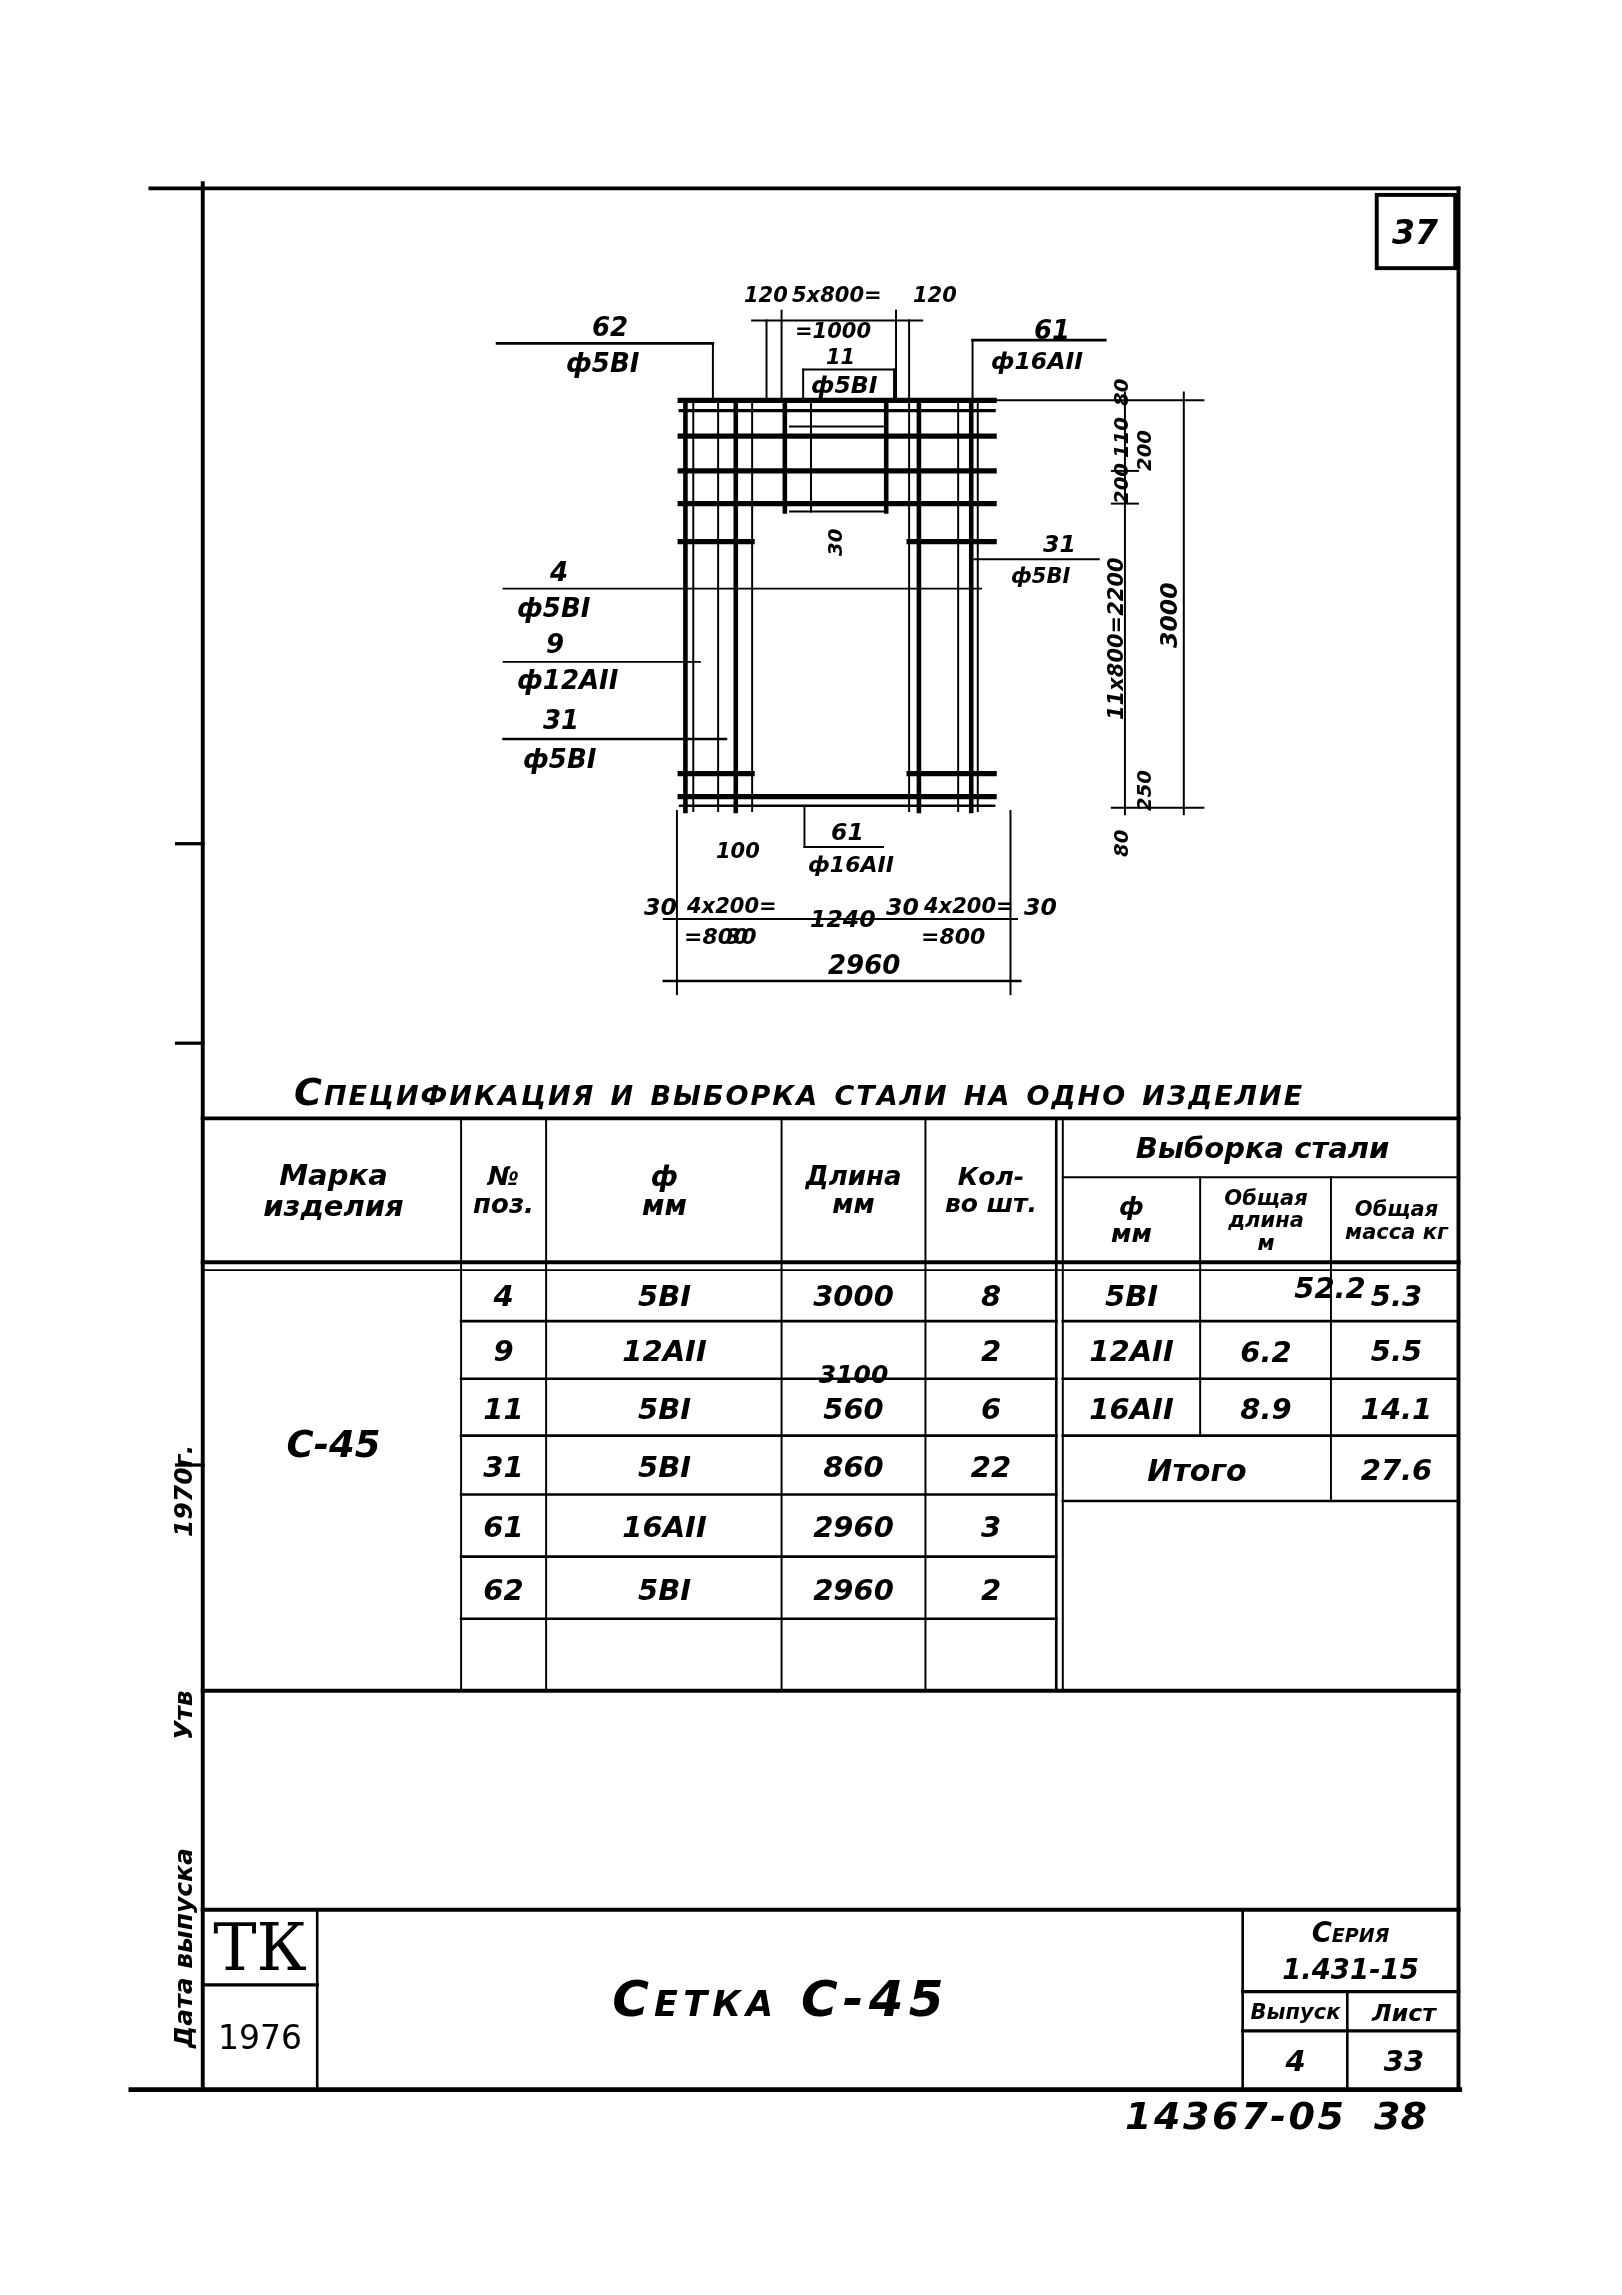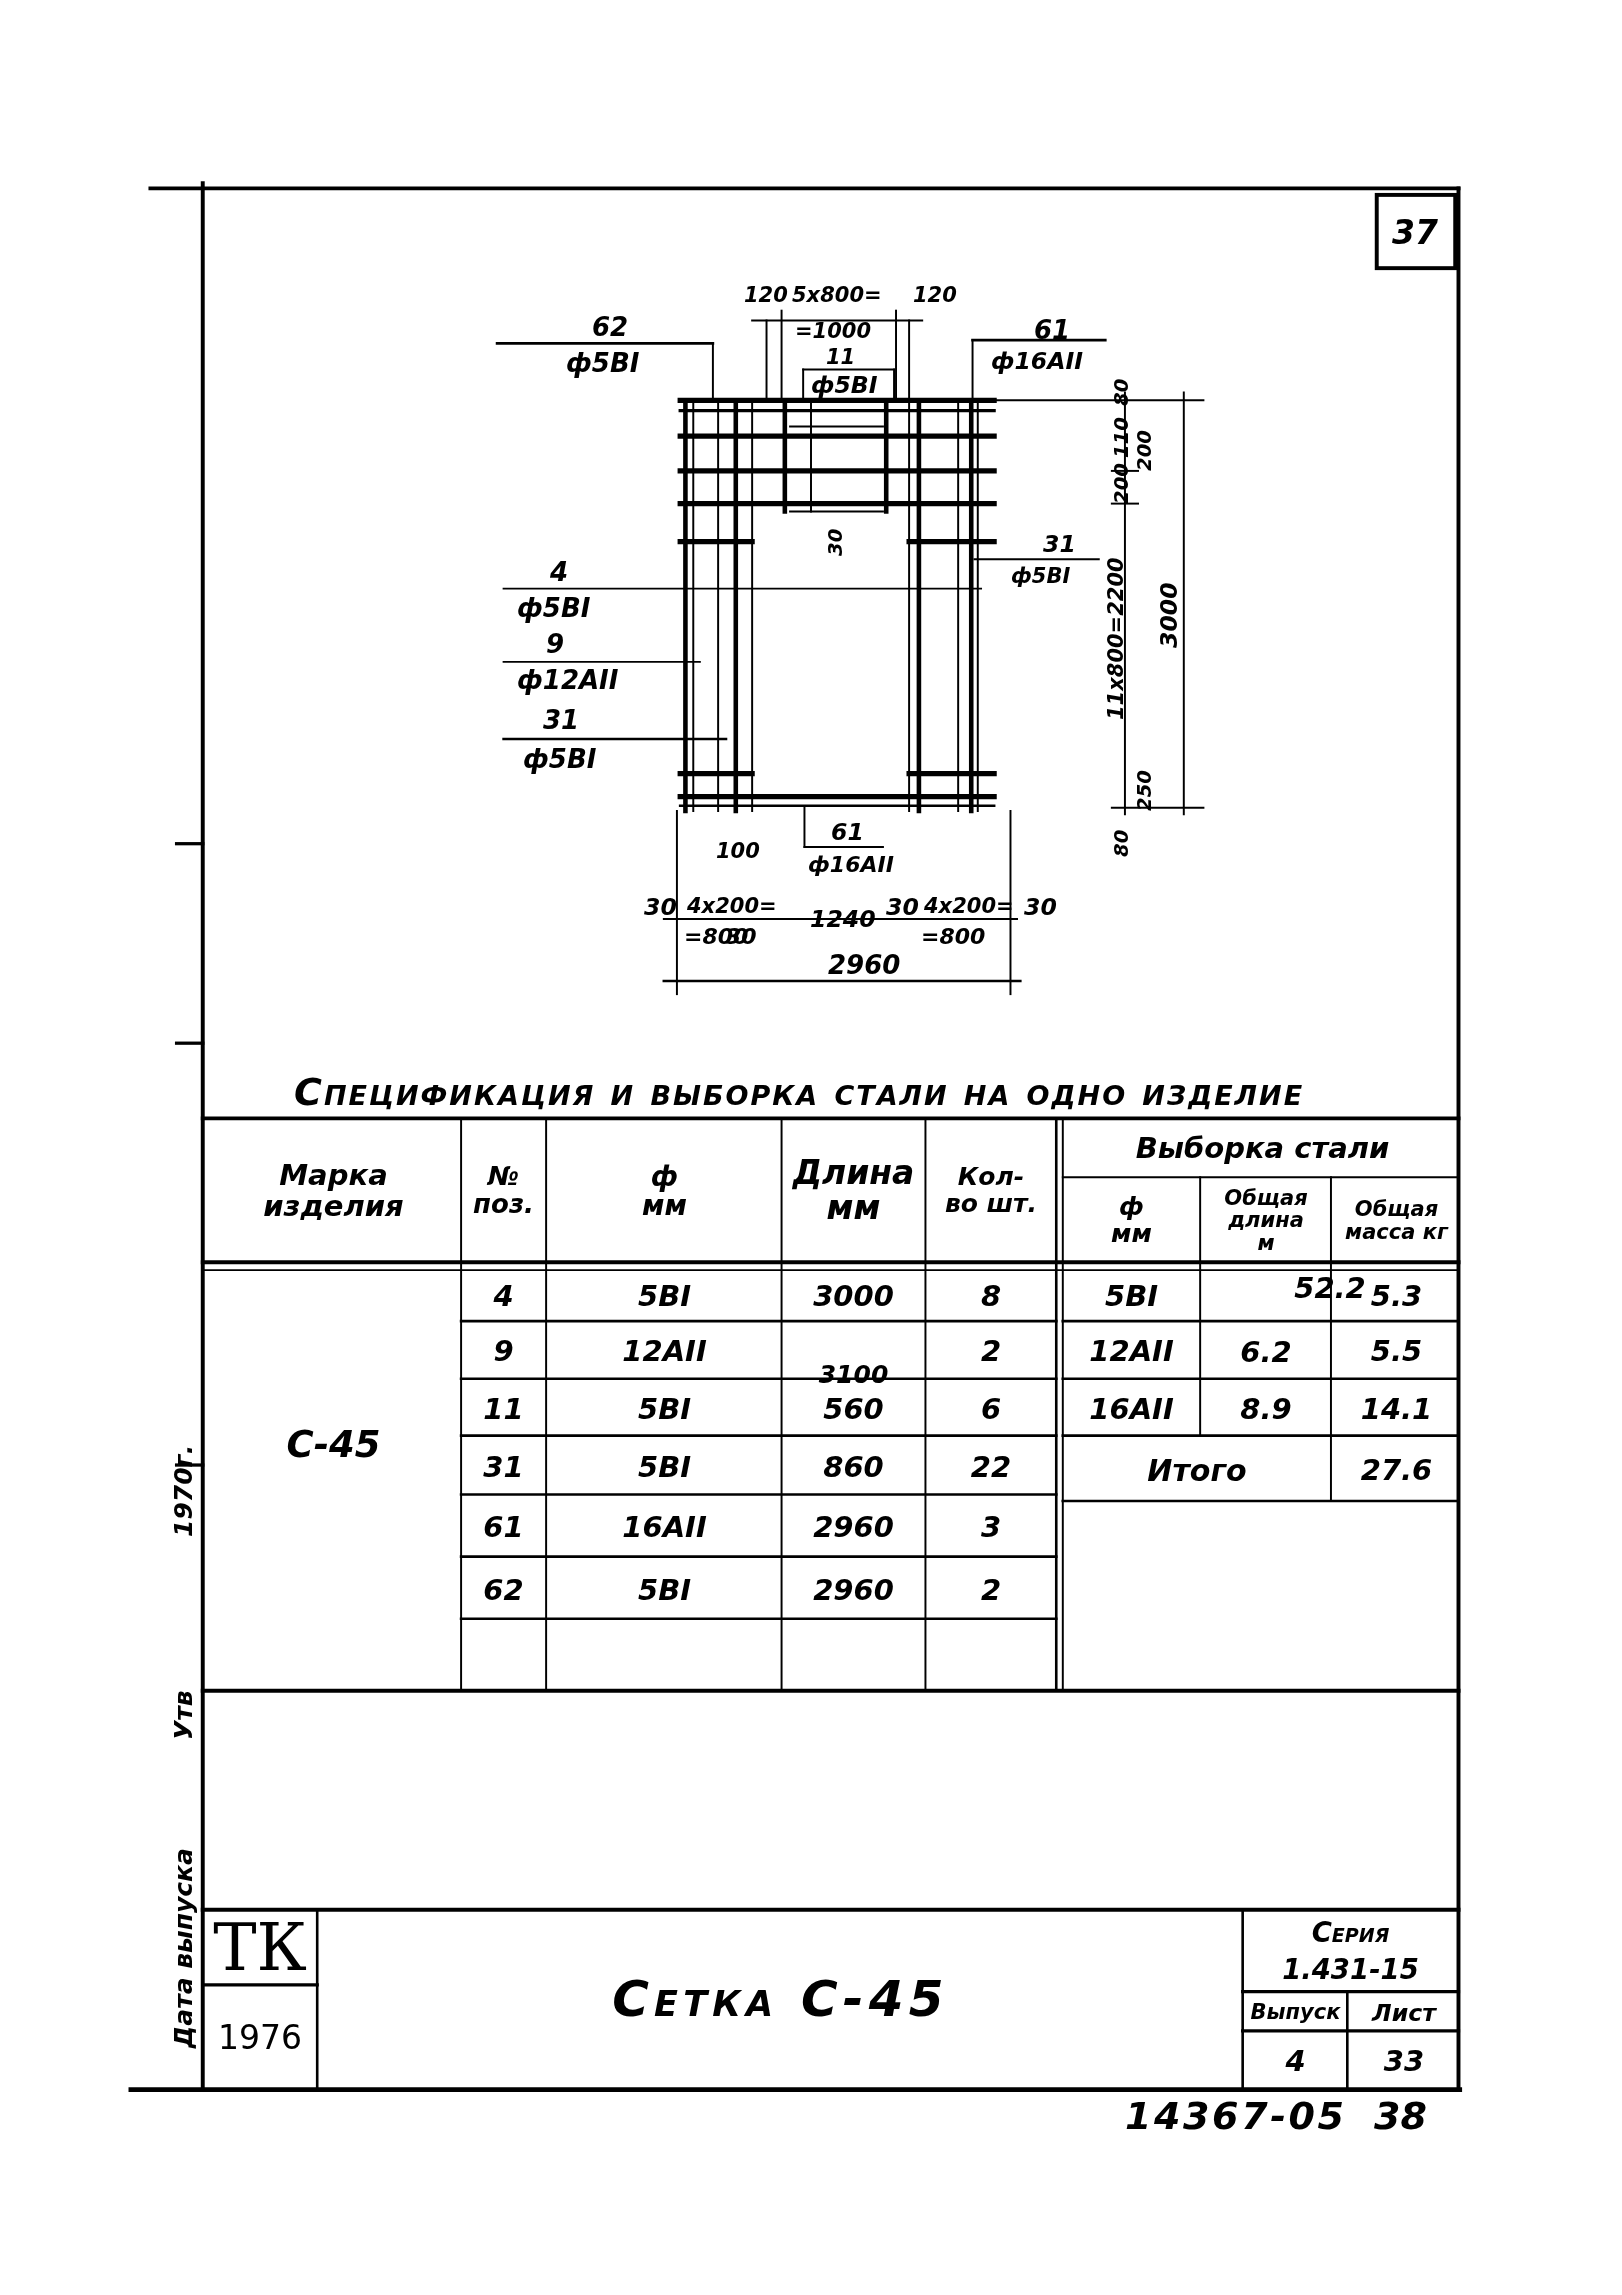--- a/index.html
+++ b/index.html
@@ -188,21 +188,21 @@
   <div class="lbl" style="left:1024px;top:896px;font-size:23.6px;">30</div>
   <div class="lbl" style="left:828px;top:952px;font-size:26px;">2960</div>
 </div>
 
 <div class="lbl" style="left:294px;top:1073px;font-size:38px;font-variant:small-caps;letter-spacing:2px;">Спецификация и выборка стали на одно изделие</div>
 
 <div>
   <div class="cell" style="left:209px;top:1125px;width:249px;height:131px;font-size:29px;padding:0 39px;box-sizing:border-box;">Марка изделия</div>
   <div class="cell" style="left:464px;top:1125px;width:79px;height:131px;font-size:26px;">№ поз.</div>
   <div class="cell" style="left:550px;top:1125px;width:229px;height:131px;font-size:27.5px;padding:0 85px;box-sizing:border-box;">ф мм</div>
-  <div class="cell" style="left:785px;top:1125px;width:137px;height:131px;font-size:33px;padding:0 19.6px;box-sizing:border-box;">Длина мм</div>
+  <div class="cell" style="left:785px;top:1125px;width:137px;height:131px;font-size:26px;padding:0 19.6px;box-sizing:border-box;">Длина мм</div>
   <div class="cell" style="left:929px;top:1125px;width:124px;height:131px;font-size:25px;padding:0 13px;box-sizing:border-box;">Кол-во шт.</div>
   <div class="cell" style="left:1066px;top:1120px;width:393px;height:56px;font-size:29px;">Выборка стали</div>
   <div class="cell" style="left:1066px;top:1181px;width:131px;height:79px;font-size:25px;padding:0 39px;box-sizing:border-box;">ф мм</div>
   <div class="cell" style="left:1204px;top:1181px;width:124px;height:79px;font-size:21px;padding:0 13px;box-sizing:border-box;">Общая длина м</div>
   <div class="cell" style="left:1335px;top:1181px;width:123px;height:79px;font-size:21px;padding:0 9.8px;box-sizing:border-box;">Общая масса кг</div>
 
   <div class="cell" style="left:209px;top:1406px;width:249px;height:79px;font-size:37px;">С-45</div>
 
   <div>
     <div class="cell" style="left:464px;top:1272px;width:79px;height:49px;font-size:29px;">4</div>

